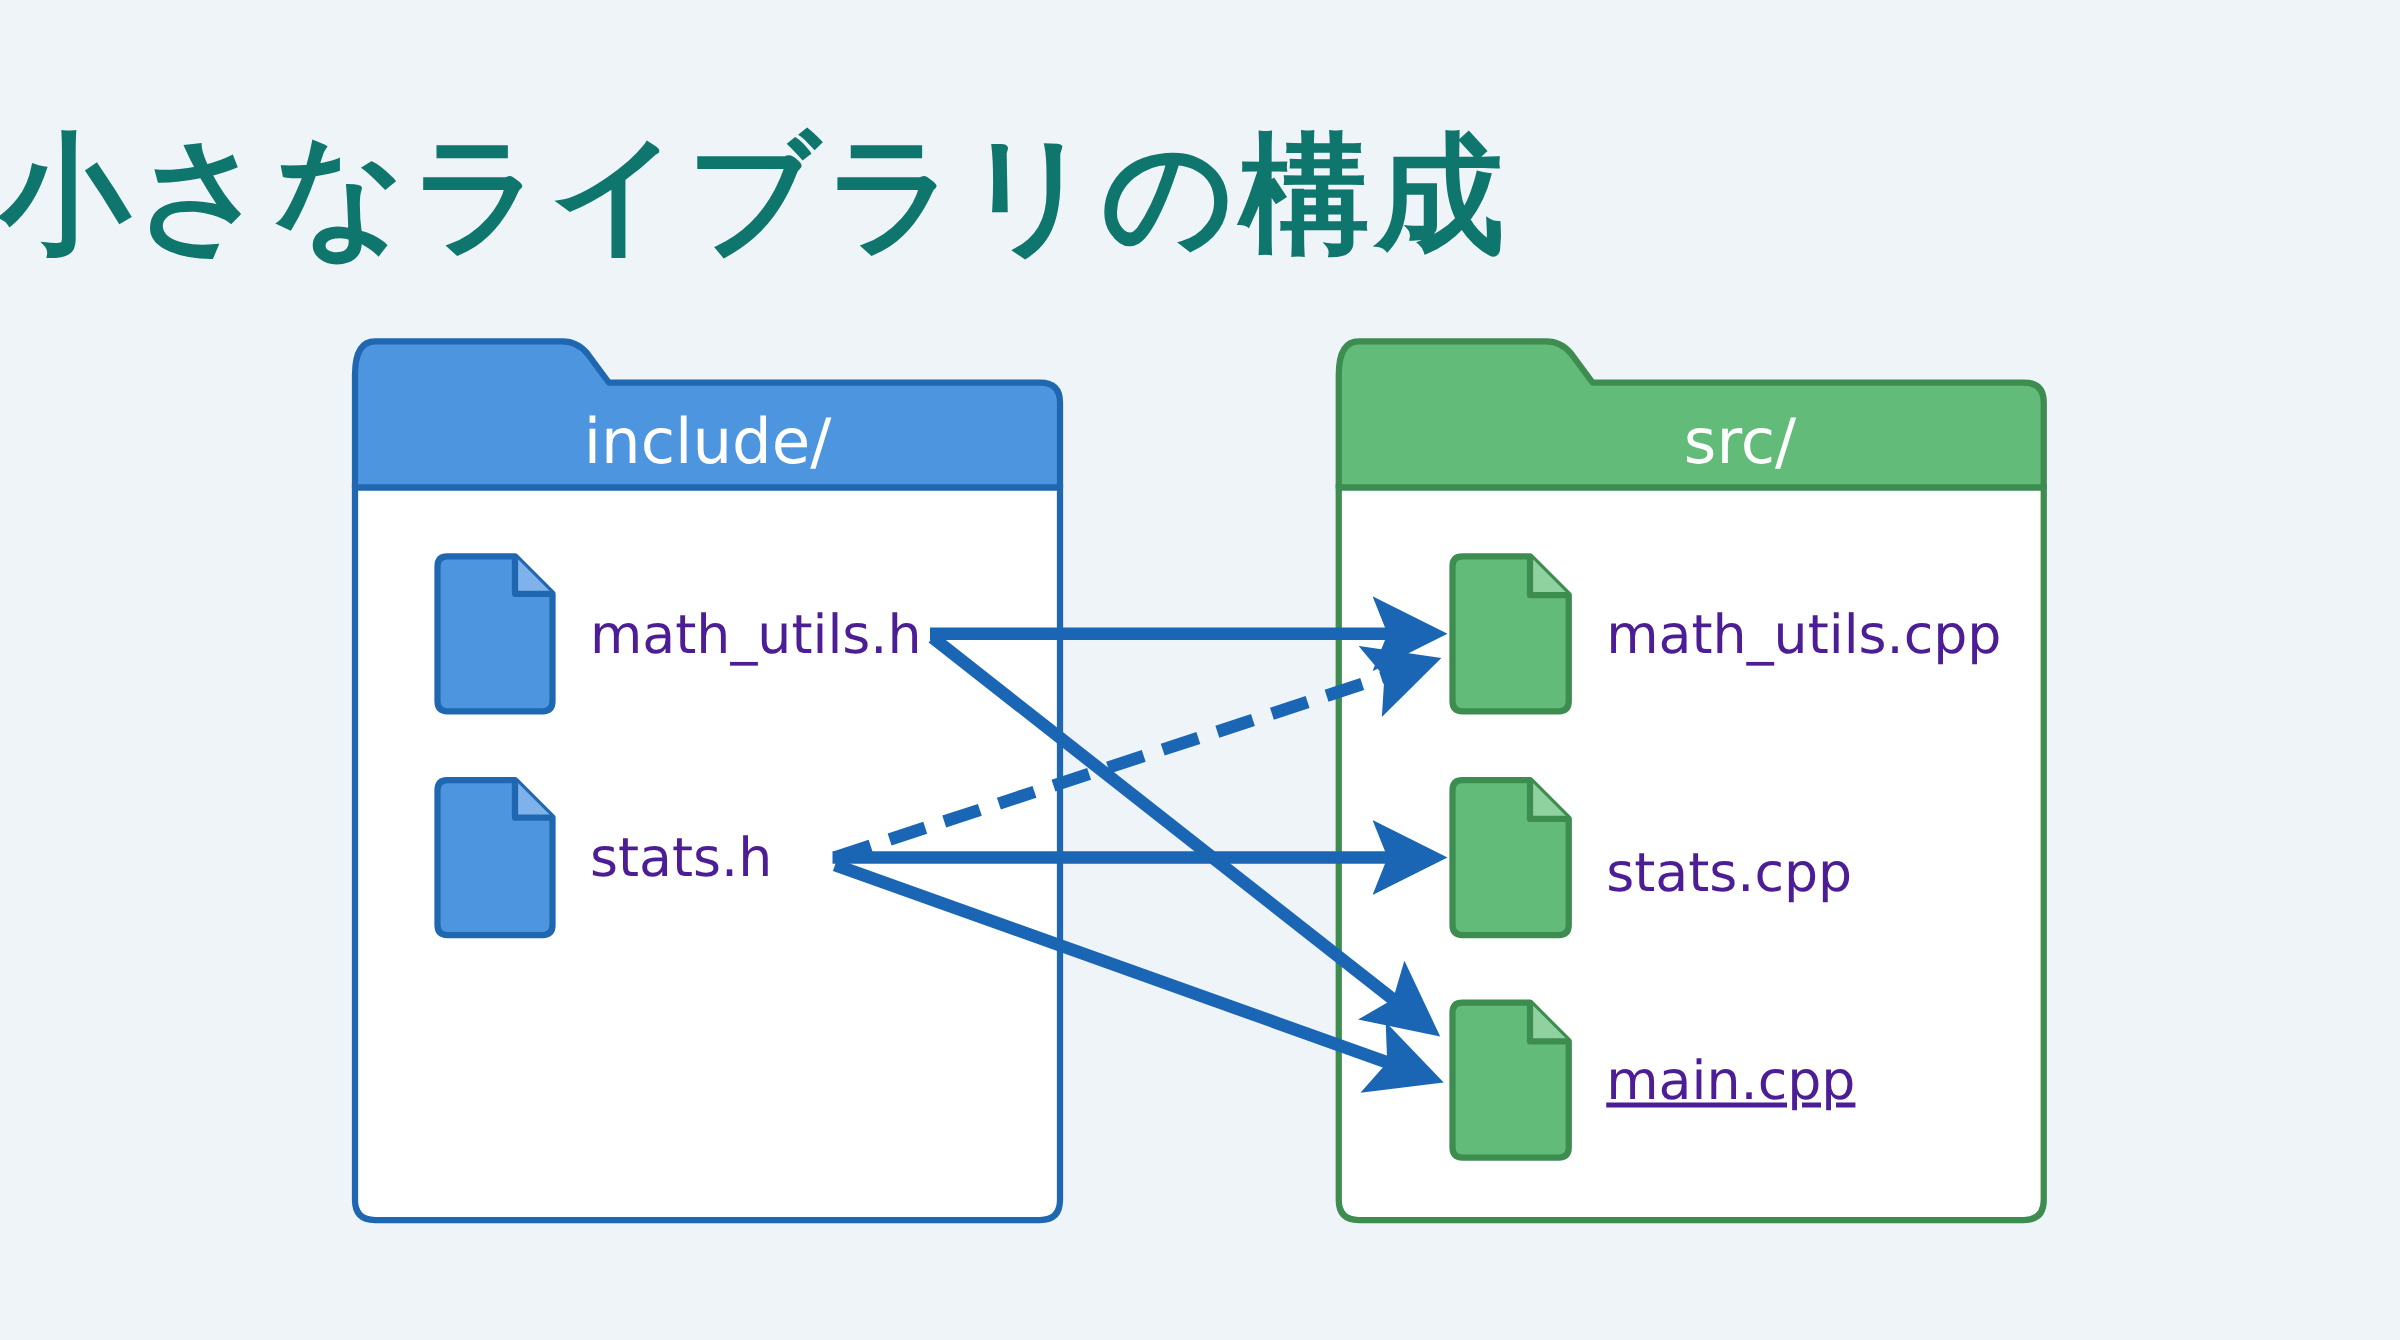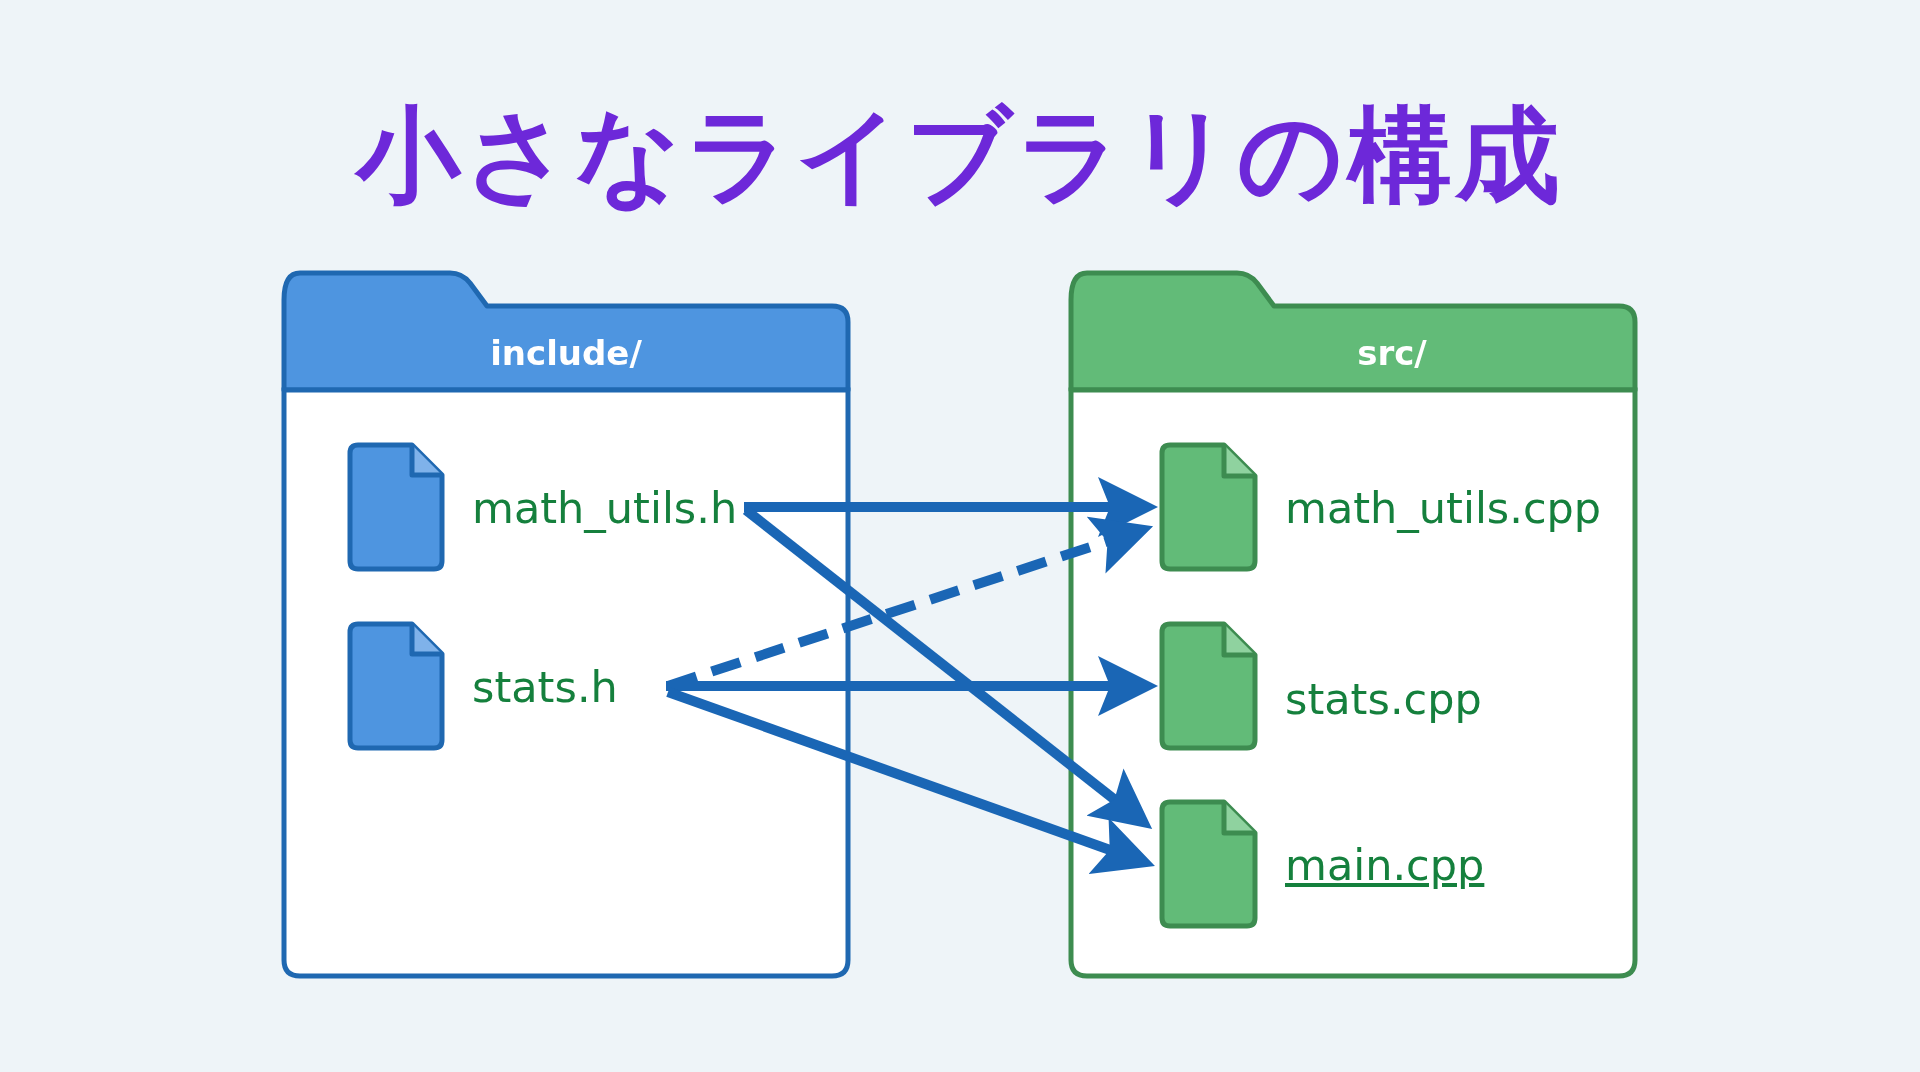--- a/index.html
+++ b/index.html
@@ -2,32 +2,32 @@
 <html><head>
 <meta charset="utf-8">
 <style>
   html, body { margin: 0; padding: 0; }
   body {
     width: 1920px; height: 1072px; overflow: hidden; position: relative;
     background: #eef4f8;
     font-family: "DejaVu Sans", "Liberation Sans", sans-serif;
   }
   .title {
-    position: absolute; left: 0; top: 95px; width: 1920px; text-align: center;
-    font-size: 104px; font-weight: bold; color: #6d28d9; letter-spacing: 4px;
+    position: absolute; left: 0; top: 95px; width: 1920px; 
+    font-size: 104px; font-weight: bold; color: #0f766e; letter-spacing: 4px;
     line-height: 120px;
   }
   svg.diagram { position: absolute; left: 0; top: 0; }
   .folder-label {
     position: absolute; top: 318px; height: 70px; line-height: 70px; text-align: center;
-    color: #ffffff; font-size: 34px; font-weight: bold;
+    color: #ffffff; font-size: 50px; font-weight: normal;
     font-family: "DejaVu Sans", sans-serif;
   }
   .file-label {
-    position: absolute; font-size: 43px; color: #15803d; line-height: 50px;
+    position: absolute; font-size: 43px; color: #4c1d95; line-height: 50px;
     font-family: "DejaVu Sans", sans-serif; white-space: nowrap;
   }
 </style>
 </head>
 <body>
 
 <div class="title">小さなライブラリの構成</div>
 
 <svg class="diagram" width="1920" height="1072" viewBox="0 0 1920 1072">
   <defs>

